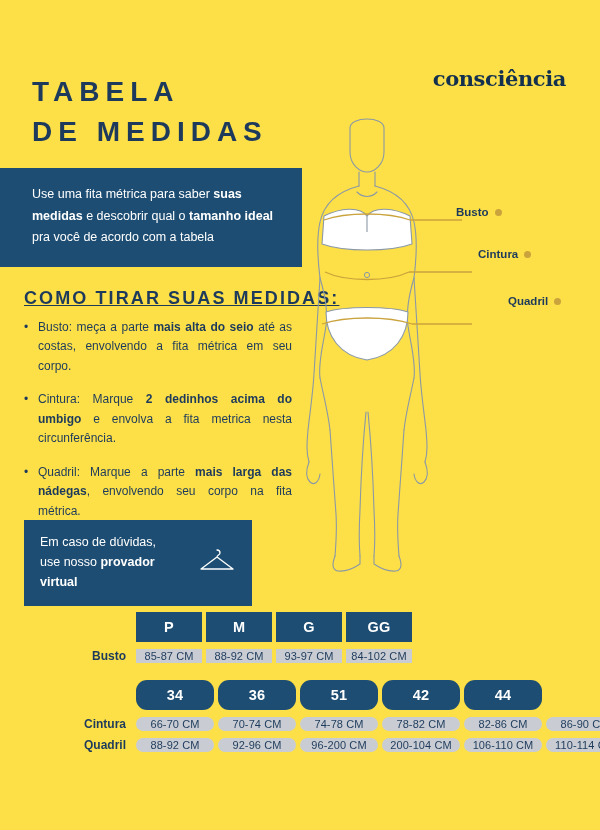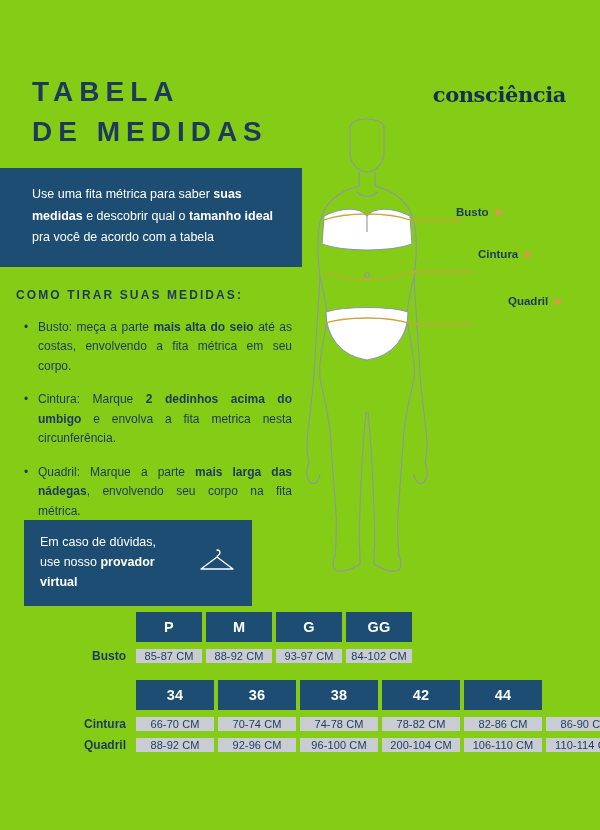--- a/index.html
+++ b/index.html
@@ -7,21 +7,21 @@
     width: 600px; height: 830px;
     background: #ffffff;
     font-family: "Liberation Sans", sans-serif;
     color: #1d3a5c;
     overflow: hidden;
   }
   .page {
     position: relative;
     width: 600px;
     height: 830px;
-    background: #84cc16;
+    background: #fde047;
   }
 
   
   .title-block {
     position: absolute;
     left: 32px;
     top: 72px;
     width: 300px;
   }
   .title-line {
@@ -29,21 +29,21 @@
     font-weight: bold;
     letter-spacing: 6px;
     color: #1d3a5c;
     line-height: 1.42;
   }
 
   
   .brand {
     position: absolute;
     right: 34px;
-    top: 82px;
+    top: 66px;
     font-family: "DejaVu Serif", serif;
     font-size: 21px;
     font-weight: bold;
     letter-spacing: -0.4px;
     color: #13314f;
   }
 
   
   .intro-band {
     position: absolute;
@@ -56,26 +56,27 @@
   }
   .intro-band p {
     font-size: 12.5px;
     line-height: 1.72;
   }
   .intro-band b { font-weight: bold; }
 
   
   .howto-title {
     position: absolute;
-    left: 16px;
+    left: 24px;
     top: 288px;
-    font-size: 12px;
+    font-size: 18px;
     font-weight: bold;
     letter-spacing: 2.1px;
     color: #1d3a5c;
+    text-decoration: underline;
   }
   .howto-list {
     position: absolute;
     left: 24px;
     top: 318px;
     width: 268px;
   }
   .howto-item {
     display: flex;
     margin-bottom: 14px;
@@ -184,21 +185,21 @@
     white-space: nowrap;
   }
   .cell.head {
     background: #1d4d72;
     color: #ffffff;
     font-size: 14.5px;
     font-weight: bold;
     height: 30px;
   }
   .w1 { width: 66px; }
-  .w2 { width: 78px; }
+  .w2 { width: 78px; border-radius: 11px; }
   .spacer-head { width: 64px; flex: 0 0 64px; }
   .gap-row { height: 10px; }
 </style>
 </head>
 <body>
 
 <div class="page">
 
   <div class="title-block">
     <div class="title-line">TABELA</div>
@@ -326,21 +327,21 @@
       </div>
     </div>
 
     <div class="gap-row"></div>
 
     <div class="tbl-row">
       <div class="spacer-head"></div>
       <div class="cells">
         <div class="cell head w2">34</div>
         <div class="cell head w2">36</div>
-        <div class="cell head w2">38</div>
+        <div class="cell head w2">51</div>
         <div class="cell head w2">42</div>
         <div class="cell head w2">44</div>
       </div>
     </div>
 
     <div class="tbl-row">
       <div class="row-label">Cintura</div>
       <div class="cells">
         <div class="cell w2">66-70 CM</div>
         <div class="cell w2">70-74 CM</div>
@@ -349,21 +350,21 @@
         <div class="cell w2">82-86 CM</div>
         <div class="cell w2">86-90 CM</div>
       </div>
     </div>
 
     <div class="tbl-row">
       <div class="row-label">Quadril</div>
       <div class="cells">
         <div class="cell w2">88-92 CM</div>
         <div class="cell w2">92-96 CM</div>
-        <div class="cell w2">96-100 CM</div>
+        <div class="cell w2">96-200 CM</div>
         <div class="cell w2">200-104 CM</div>
         <div class="cell w2">106-110 CM</div>
         <div class="cell w2">110-114 CM</div>
       </div>
     </div>
 
   </div>
 </div>
 
 </body></html>

